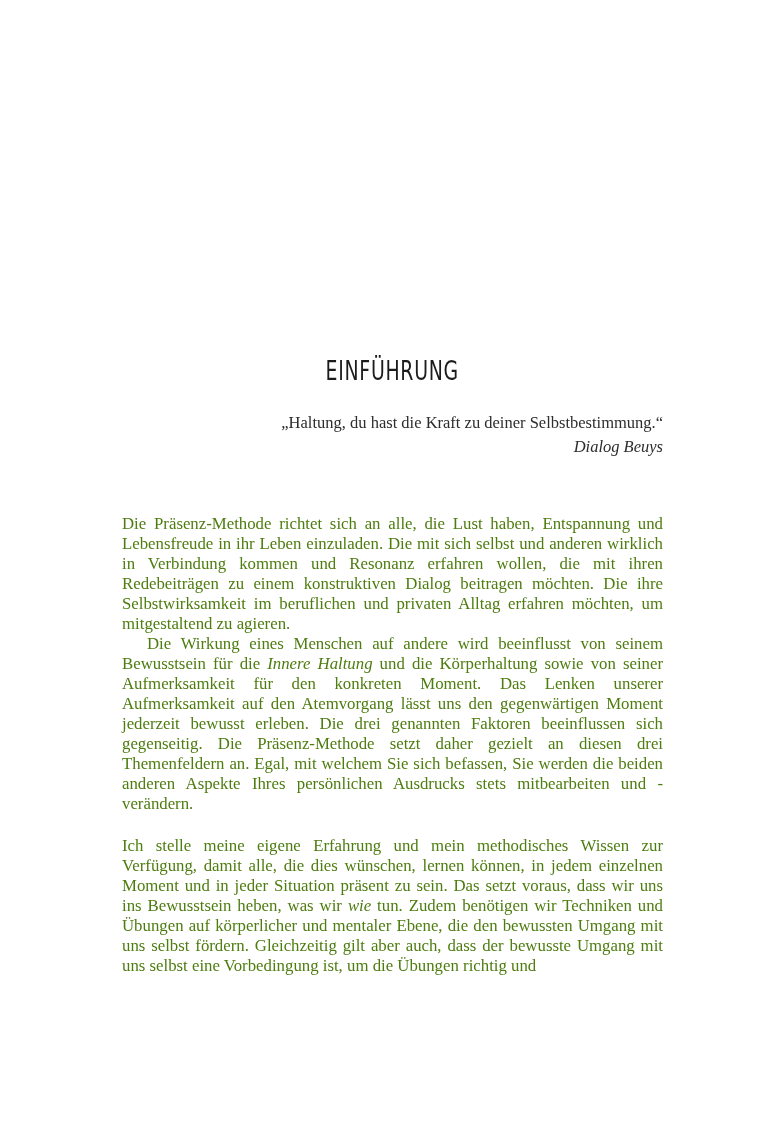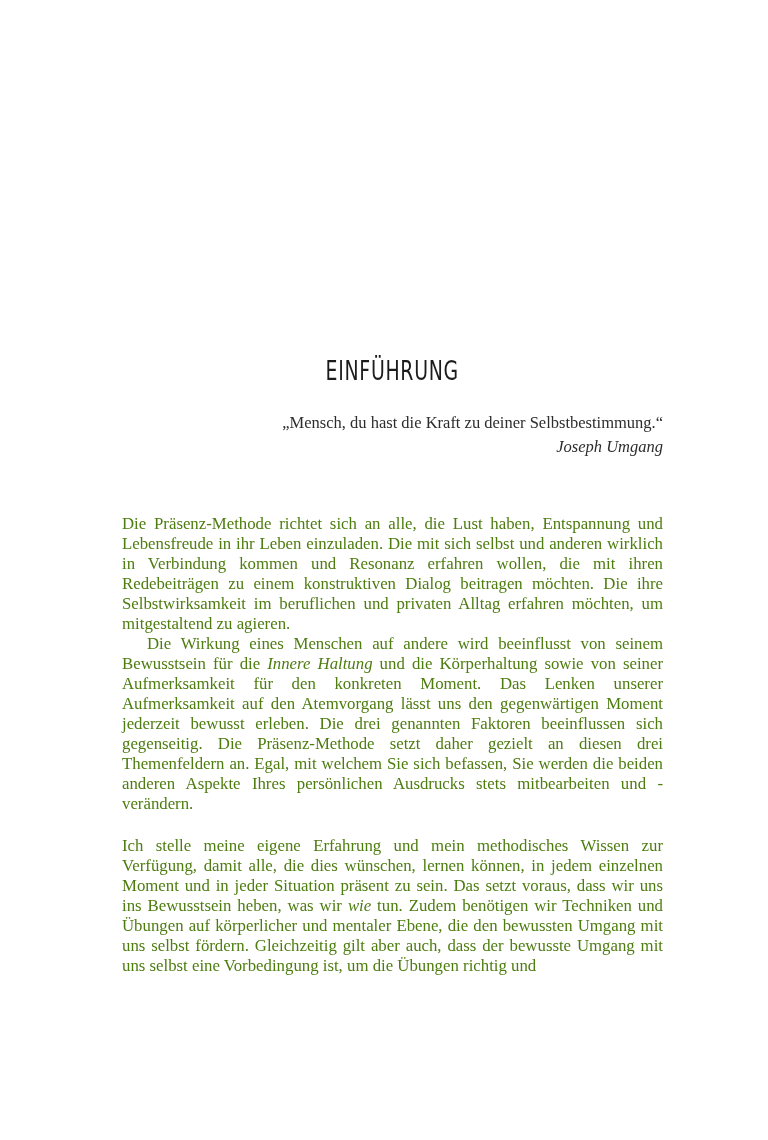--- a/index.html
+++ b/index.html
@@ -87,22 +87,22 @@
 <body>
 
 <div class="page">
   <div class="column">
 
     <div class="chapter-title">
       <span class="condensed">EINFÜHRUNG</span>
     </div>
 
     <div class="epigraph">
-      <div>„Mensch, du hast die Kraft zu deiner Selbstbestimmung.“</div>
-      <div class="attribution">Joseph Umgang</div>
+      <div>„Haltung, du hast die Kraft zu deiner Selbstbestimmung.“</div>
+      <div class="attribution">Dialog Beuys</div>
     </div>
 
     <div class="body-text">
 
     <p class=""><span>Die Präsenz-Methode richtet sich an alle, die Lust haben, Entspannung und Lebensfreude in ihr Leben einzuladen. Die mit sich selbst und anderen wirklich in Verbindung kommen und Resonanz erfahren wollen, die mit ihren Redebeiträgen zu einem konstruktiven Dialog beitragen möchten. Die ihre Selbstwirksamkeit im beruflichen und privaten Alltag erfahren möchten, um mitgestaltend zu agieren.</span></p>
         <p class="indent "><span>Die Wirkung eines Menschen auf andere wird beeinflusst von seinem Bewusstsein für die </span><em>Innere Haltung</em><span> und die Körperhaltung sowie von seiner Aufmerksamkeit für den konkreten Moment. Das Lenken unserer Aufmerksamkeit auf den Atemvorgang lässt uns den gegenwärtigen Moment jederzeit bewusst erleben. Die drei genannten Faktoren beeinflussen sich gegenseitig. Die Präsenz-Methode setzt daher gezielt an diesen drei Themenfeldern an. Egal, mit welchem Sie sich befassen, Sie werden die beiden anderen Aspekte Ihres persönlichen Ausdrucks stets mitbearbeiten und -verändern.</span></p>
         <p class="space-before"><span>Ich stelle meine eigene Erfahrung und mein methodisches Wissen zur Verfügung, damit alle, die dies wünschen, lernen können, in jedem einzelnen Moment und in jeder Situation präsent zu sein. Das setzt voraus, dass wir uns ins Bewusstsein heben, was wir </span><em>wie</em><span> tun. Zudem benötigen wir Techniken und Übungen auf körperlicher und mentaler Ebene, die den bewussten Umgang mit uns selbst fördern. Gleichzeitig gilt aber auch, dass der bewusste Umgang mit uns selbst eine Vorbedingung ist, um die Übungen richtig und</span></p>
       </div>
 
   </div>

